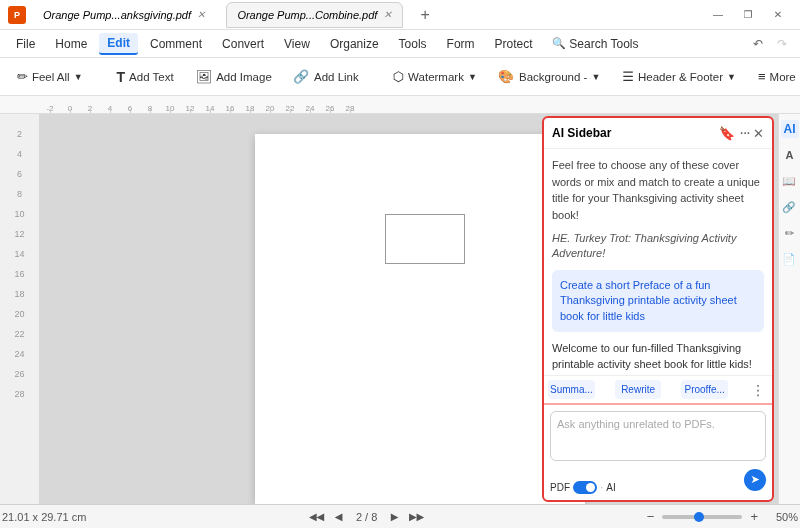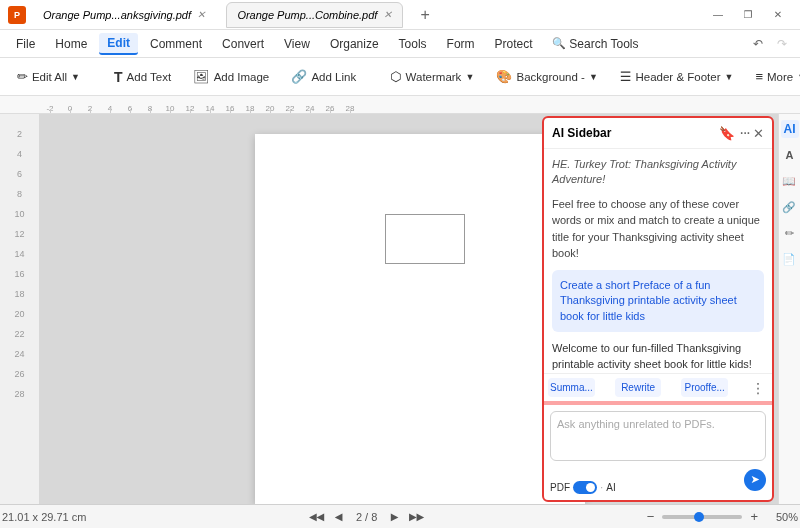--- a/index.html
+++ b/index.html
@@ -319,21 +319,21 @@
       width: 20px;
       display: flex;
       align-items: center;
       justify-content: center;
       color: #666;
       font-size: 14px;
       cursor: pointer;
     }
     .ai-input-area {
       padding: 6px;
-      border-top: 4px solid #fca5a5;
+      border-top: 2px solid #fca5a5;
       display: flex;
       flex-direction: column;
       gap: 4px;
     }
     .ai-input-box {
       border: 1px solid #d0d0d0;
       border-radius: 6px;
       padding: 6px;
       font-size: 11px;
       color: #aaa;
@@ -503,21 +503,21 @@
   </div>
   <div style="margin-left:auto;display:flex;gap:4px;">
     <div style="width:20px;height:20px;display:flex;align-items:center;justify-content:center;font-size:12px;cursor:pointer;color:#666;">↶</div>
     <div style="width:20px;height:20px;display:flex;align-items:center;justify-content:center;font-size:12px;cursor:pointer;color:#ccc;">↷</div>
   </div>
 </div>
 
 <div class="toolbar">
   <div class="toolbar-btn">
     <span class="icon">✏</span>
-    <span>Edit All</span>
+    <span>Feel All</span>
     <span style="font-size:9px;">▼</span>
   </div>
   <div class="toolbar-separator"></div>
   <div class="toolbar-btn">
     <span class="icon" style="font-weight:bold;font-size:14px;">T</span>
     <span>Add Text</span>
   </div>
   <div class="toolbar-btn">
     <span class="icon">🖼</span>
     <span>Add Image</span>
@@ -603,22 +603,22 @@
   </div>
 
   <div class="ai-sidebar">
     <div class="ai-sidebar-header">
       <span style="font-size:12px;font-weight:600;flex:1;">AI Sidebar</span>
       <span class="ai-header-icon">🔖</span>
       <span class="ai-header-dots" style="font-size:16px;color:#666;cursor:pointer;letter-spacing:-2px;">···</span>
       <span class="ai-header-close">✕</span>
     </div>
     <div class="ai-sidebar-content">
+      <div class="ai-content-text" style="font-size:11px;color:#444;line-height:1.5;">Feel free to choose any of these cover words or mix and match to create a unique title for your Thanksgiving activity sheet book!</div>
       <div class="ai-content-text" style="font-size:11px;color:#555;font-style:italic;">HE. Turkey Trot: Thanksgiving Activity Adventure!</div>
-      <div class="ai-content-text" style="font-size:11px;color:#444;line-height:1.5;">Feel free to choose any of these cover words or mix and match to create a unique title for your Thanksgiving activity sheet book!</div>
       <div class="ai-prompt-box">
         <span>Create a short Preface of a fun Thanksgiving printable activity sheet book for little kids</span>
       </div>
       <div class="ai-content-text" style="font-size:11px;color:#333;line-height:1.5;">Welcome to our fun-filled Thanksgiving printable activity sheet book for little kids! This book is designed to keep young minds engaged and entertained as we celebrate the joyous holiday of Thanksgiving.</div>
 
     </div>
     <div class="ai-bottom-tabs">
       <button class="ai-tab-btn">Summa...</button>
       <button class="ai-tab-btn">Rewrite</button>
       <button class="ai-tab-btn">Prooffe...</button>

